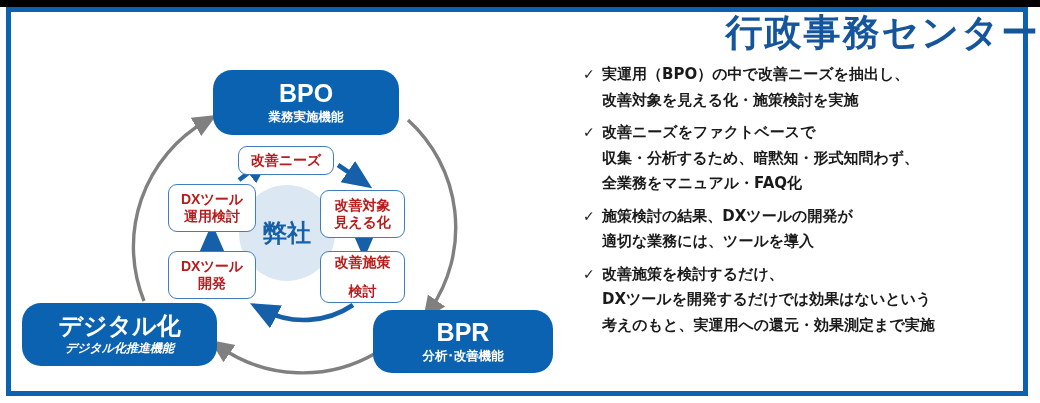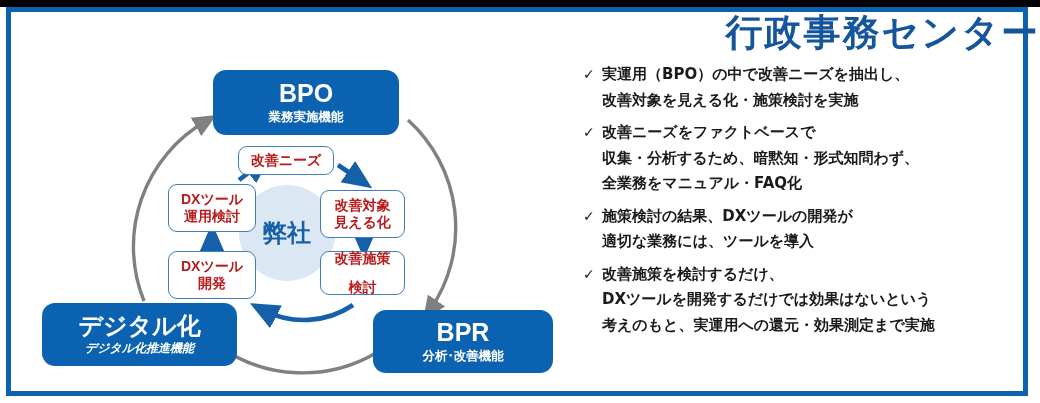--- a/index.html
+++ b/index.html
@@ -15,41 +15,41 @@
     position:absolute;left:0;top:8px;width:1040px;text-align:right;
     font-size:37px;font-weight:bold;color:#14559c;letter-spacing:2px;
     font-family:"DejaVu Sans","Liberation Sans",sans-serif;
   }
 
   
   .diagram{position:absolute;left:8px;top:58px;width:560px;height:330px;}
   .diagram svg{position:absolute;left:0;top:0;}
 
   .fnbox{
-    position:absolute;border-radius:13px;background:#0b62b0;color:#fff;
+    position:absolute;border-radius:19px;background:#0b62b0;color:#fff;
     text-align:center;box-sizing:border-box;display:flex;flex-direction:column;
     justify-content:center;align-items:center;
   }
   .fnbox .bt{font-size:25px;font-weight:bold;line-height:1.05;}
   .fnbox .bs{font-size:12.5px;font-weight:bold;line-height:1.2;margin-top:3px;}
   .fn-bpo{left:205px;top:12px;width:186px;height:65px;}
-  .fn-dig{left:14px;top:245px;width:195px;height:63px;margin-left:20px;}
+  .fn-dig{left:14px;top:245px;width:195px;height:63px;}
   .fn-bpr{left:365px;top:252px;width:180px;height:63px;}
   .fn-dig .bt{font-size:24px;}
   .fn-dig .bs{font-size:12px;font-style:italic;}
 
   .node{
     position:absolute;background:#fff;border:1.6px solid #3f7dbd;border-radius:9px;
     color:#b91c1c;font-weight:bold;font-size:14px;line-height:1.22;
     display:flex;flex-direction:column;justify-content:center;align-items:center;
     box-sizing:border-box;text-align:center;
   }
   .n-needs{left:230px;top:88px;width:96px;height:29px;}
   .n-visu{left:312px;top:132px;width:85px;height:48px;}
-  .n-meas{left:312px;top:193px;width:85px;height:44px;gap:12px;}
+  .n-meas{left:312px;top:193px;width:85px;height:52px;gap:12px;}
   .n-dev{left:160px;top:193px;width:88px;height:48px;}
   .n-ope{left:160px;top:126px;width:88px;height:48px;}
 
   .centerlabel{
     position:absolute;left:230px;top:155px;width:98px;height:40px;
     display:flex;justify-content:center;align-items:center;
     color:#1560a8;font-size:24px;font-weight:bold;
   }
 
   

